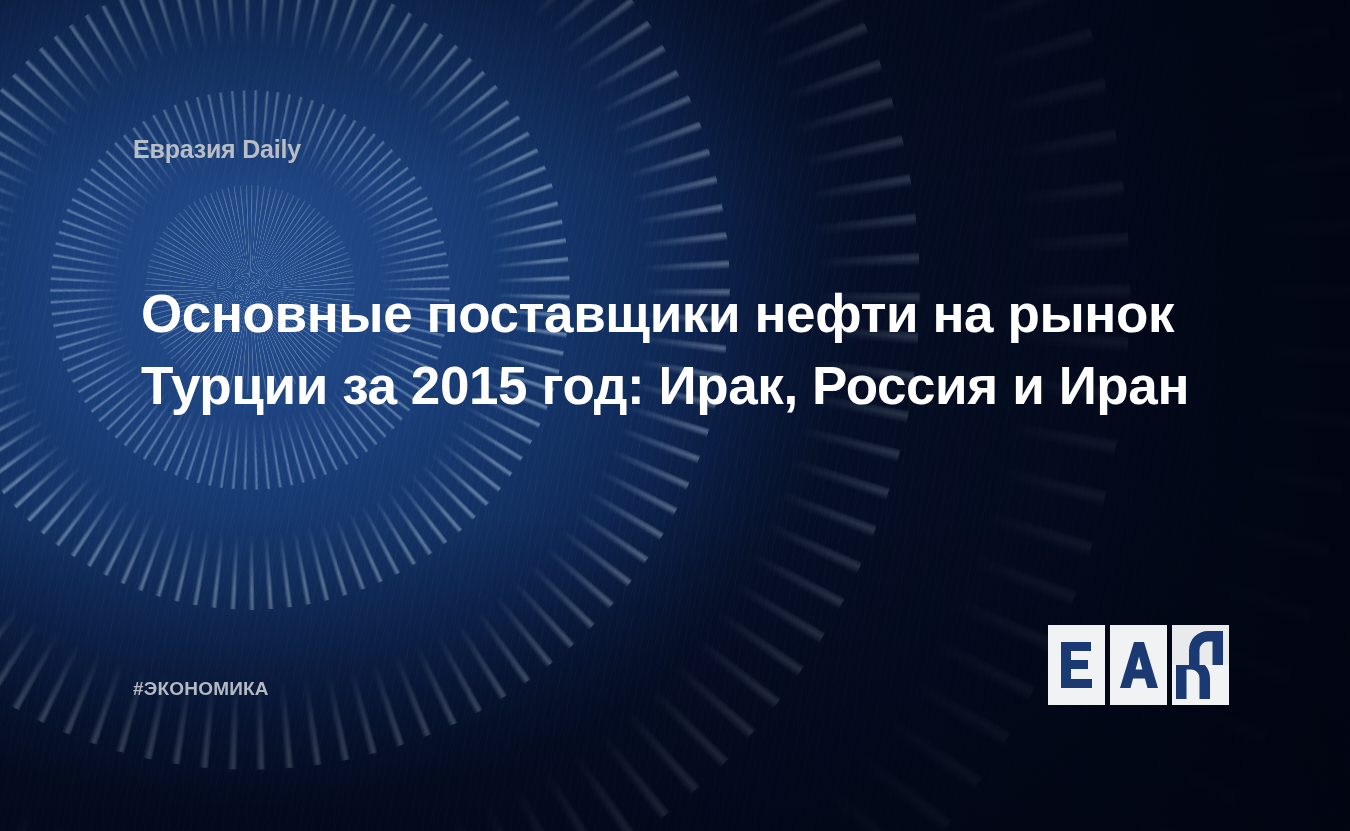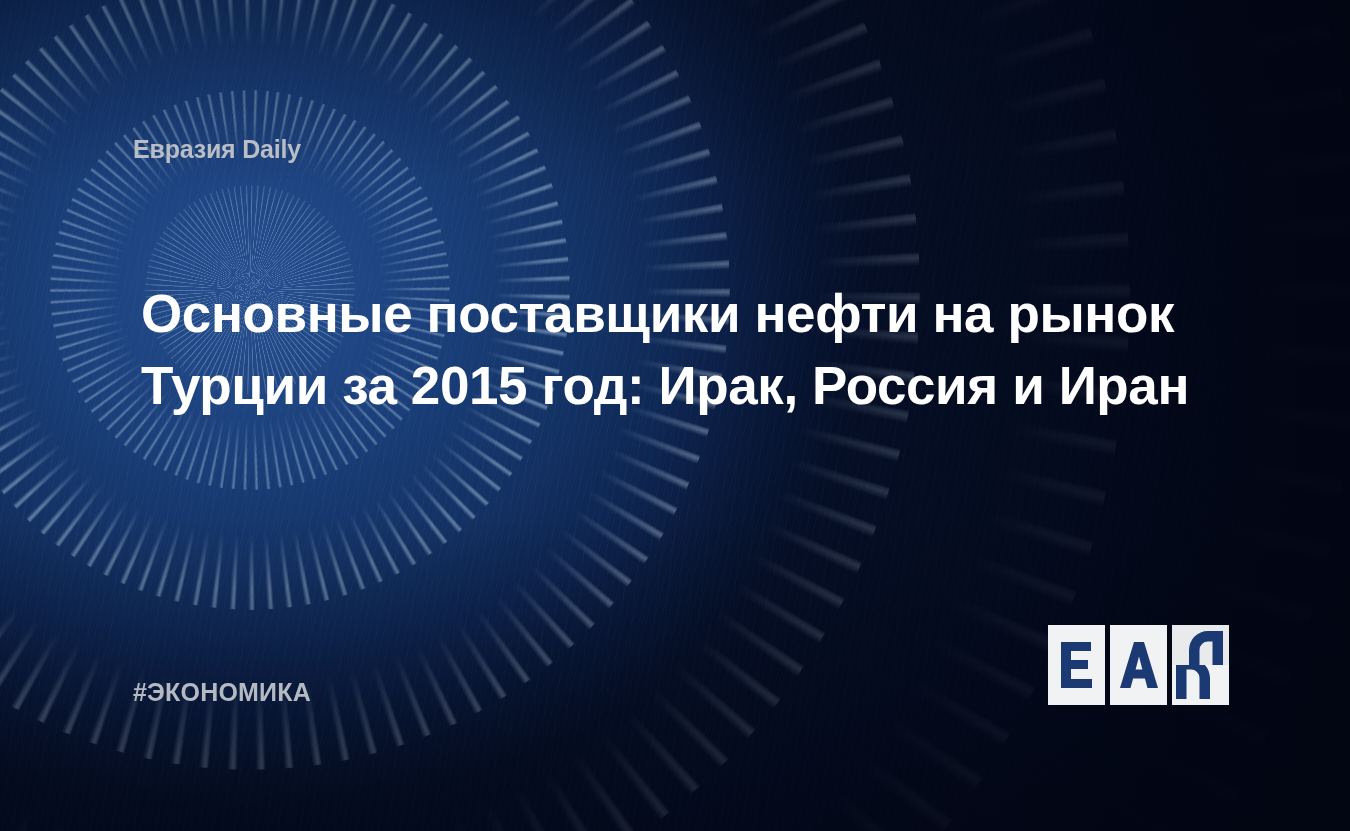--- a/index.html
+++ b/index.html
@@ -145,21 +145,21 @@
     font-weight: bold;
     line-height: 72px;
     letter-spacing: -0.4px;
     color: #ffffff;
   }
 
   #hashtag {
     position: absolute;
     left: 133px;
     top: 678px;
-    font-size: 25px;
+    font-size: 19px;
     font-weight: bold;
     letter-spacing: 0.2px;
     color: #b4b9c2;
     white-space: nowrap;
   }
 
   
 
   #logo {
     position: absolute;

